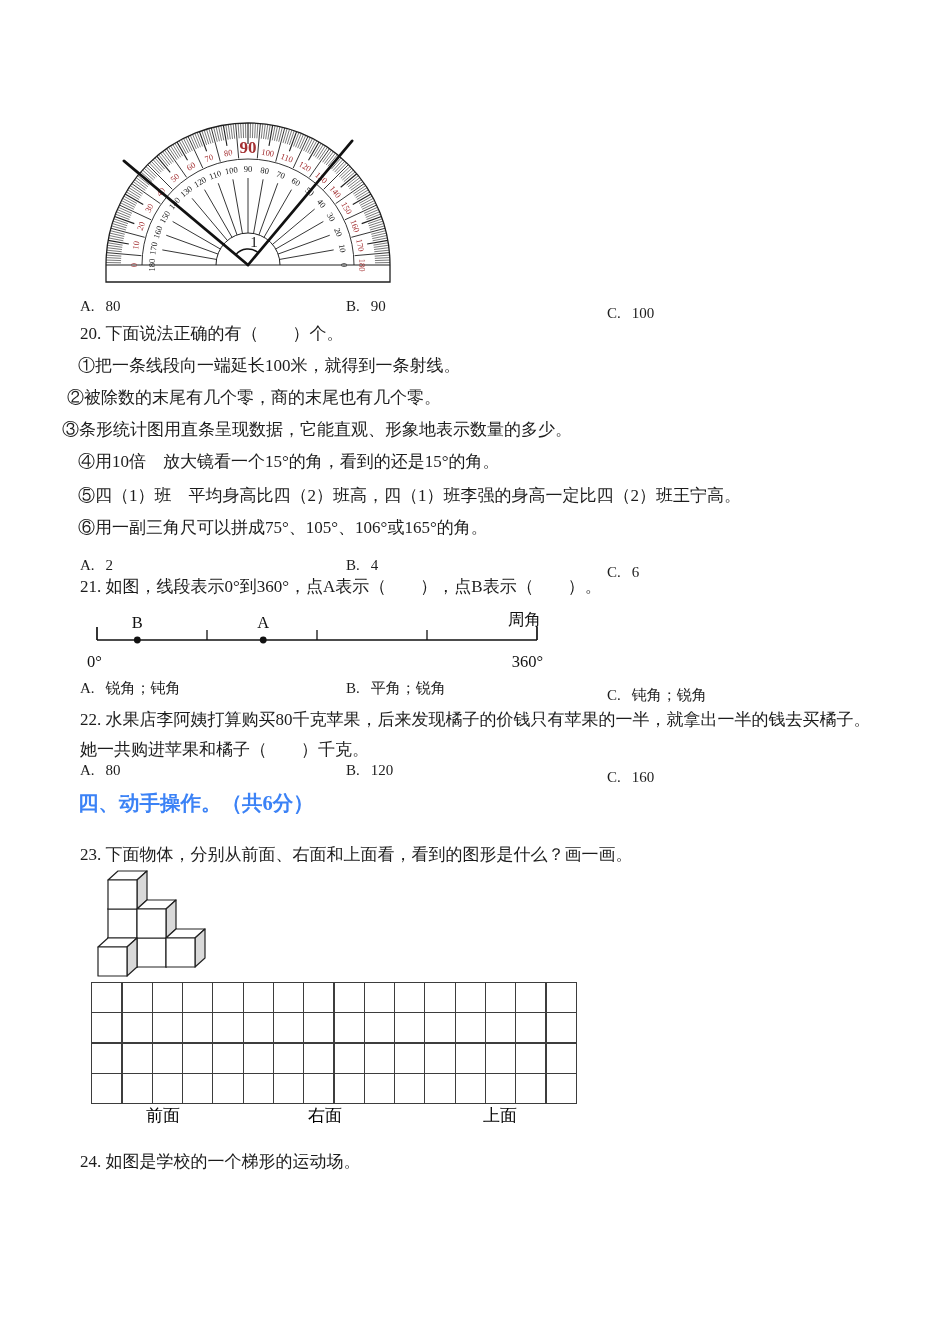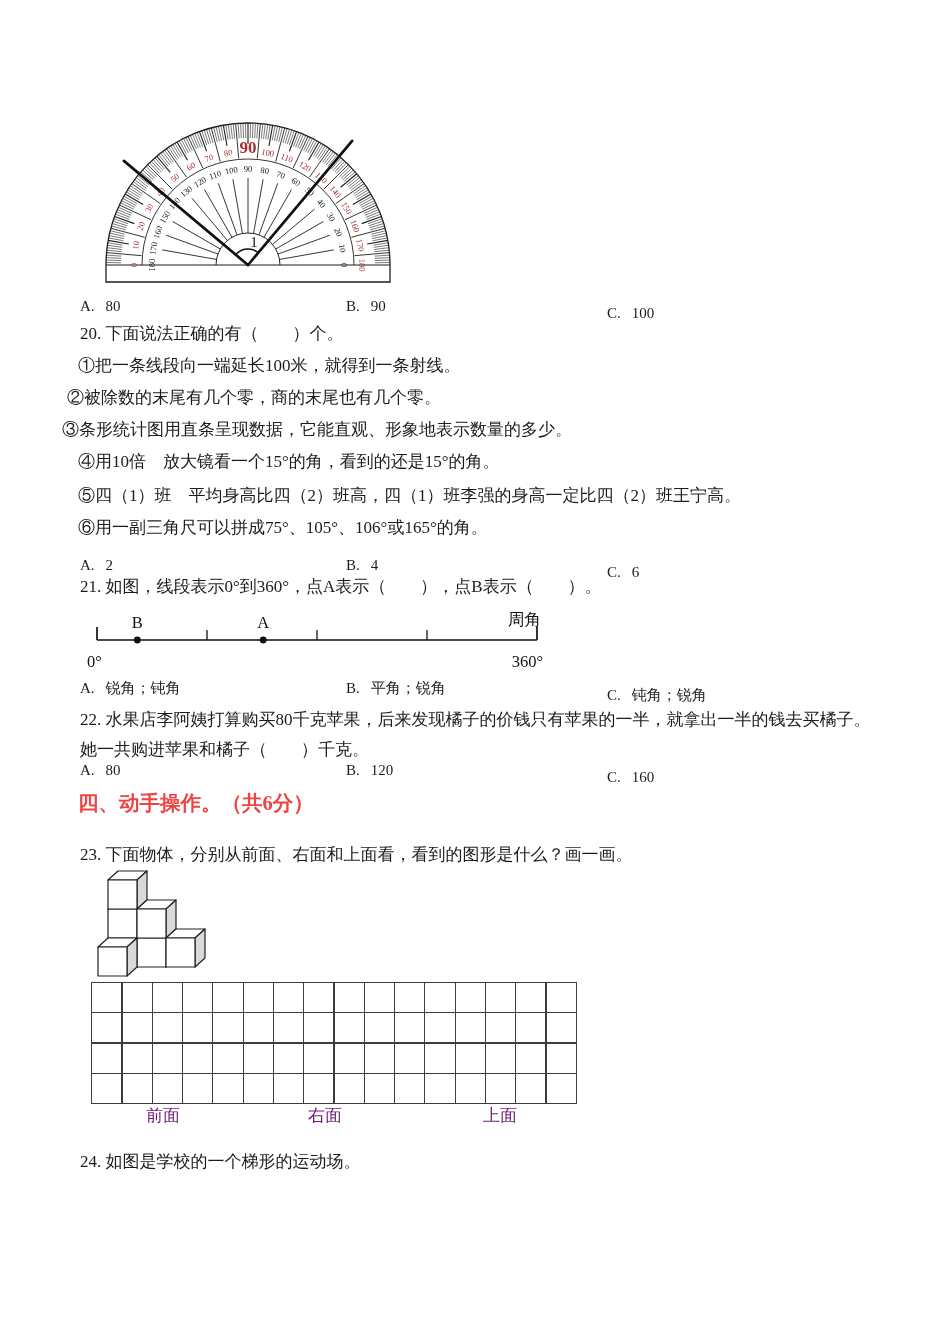--- a/index.html
+++ b/index.html
@@ -8,23 +8,23 @@
     font-family:"Liberation Serif","DejaVu Serif",serif;color:#1c1c1c;
     overflow:hidden;
   }
   .line{position:absolute;left:80px;font-size:17px;white-space:nowrap;line-height:22px;}
   .opts{position:absolute;left:80px;width:830px;height:24px;}
   .opt{position:absolute;top:0;font-size:15px;white-space:nowrap;}
   .opt .ot{margin-left:11px;}
   .c0{left:0;}
   .c1{left:266px;text-align:right;}
   .c2{left:527px;margin-top:7px;}
-  .heading{position:absolute;left:78px;font-size:20.5px;font-weight:bold;white-space:nowrap;color:#ef4444;}
+  .heading{position:absolute;left:78px;font-size:20.5px;font-weight:bold;white-space:nowrap;color:#3b82f6;}
   .figure{position:absolute;}
-  .grid-label{position:absolute;font-size:17px;width:90px;text-align:center;color:#701a75;}
+  .grid-label{position:absolute;font-size:17px;width:90px;text-align:center;color:#000000;}
 </style>
 </head>
 <body>
 
 <div>
 
   <div class="figure" style="left:98px;top:113px;width:300px;height:172px;"><svg viewBox="0 0 300 172" width="300" height="172">
         <path d="M 8 152 A 142 142 0 0 1 292 152 L 292 169 L 8 169 Z" fill="#fff" stroke="#1f1f1f" stroke-width="1.3"></path>
         <line x1="8" y1="152" x2="292" y2="152" stroke="#1f1f1f" stroke-width="1.1"></line>
         <line x1="23.019342715138308" y1="149.78354438246498" x2="8.021627287792427" y2="149.52175828590575" stroke="#1f1f1f" stroke-width="0.6"></line>

